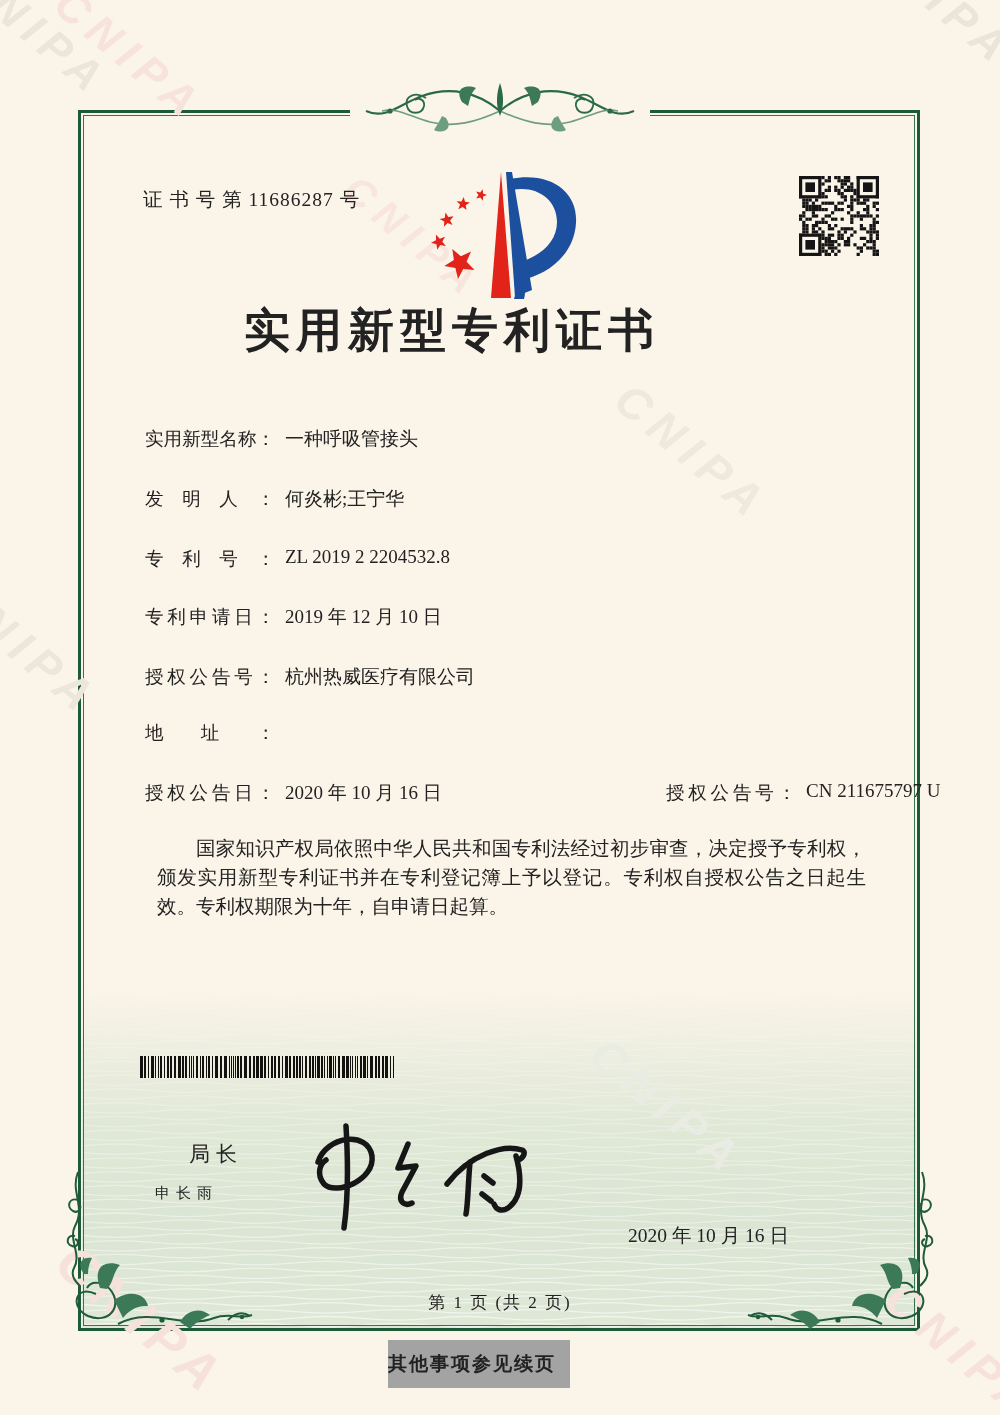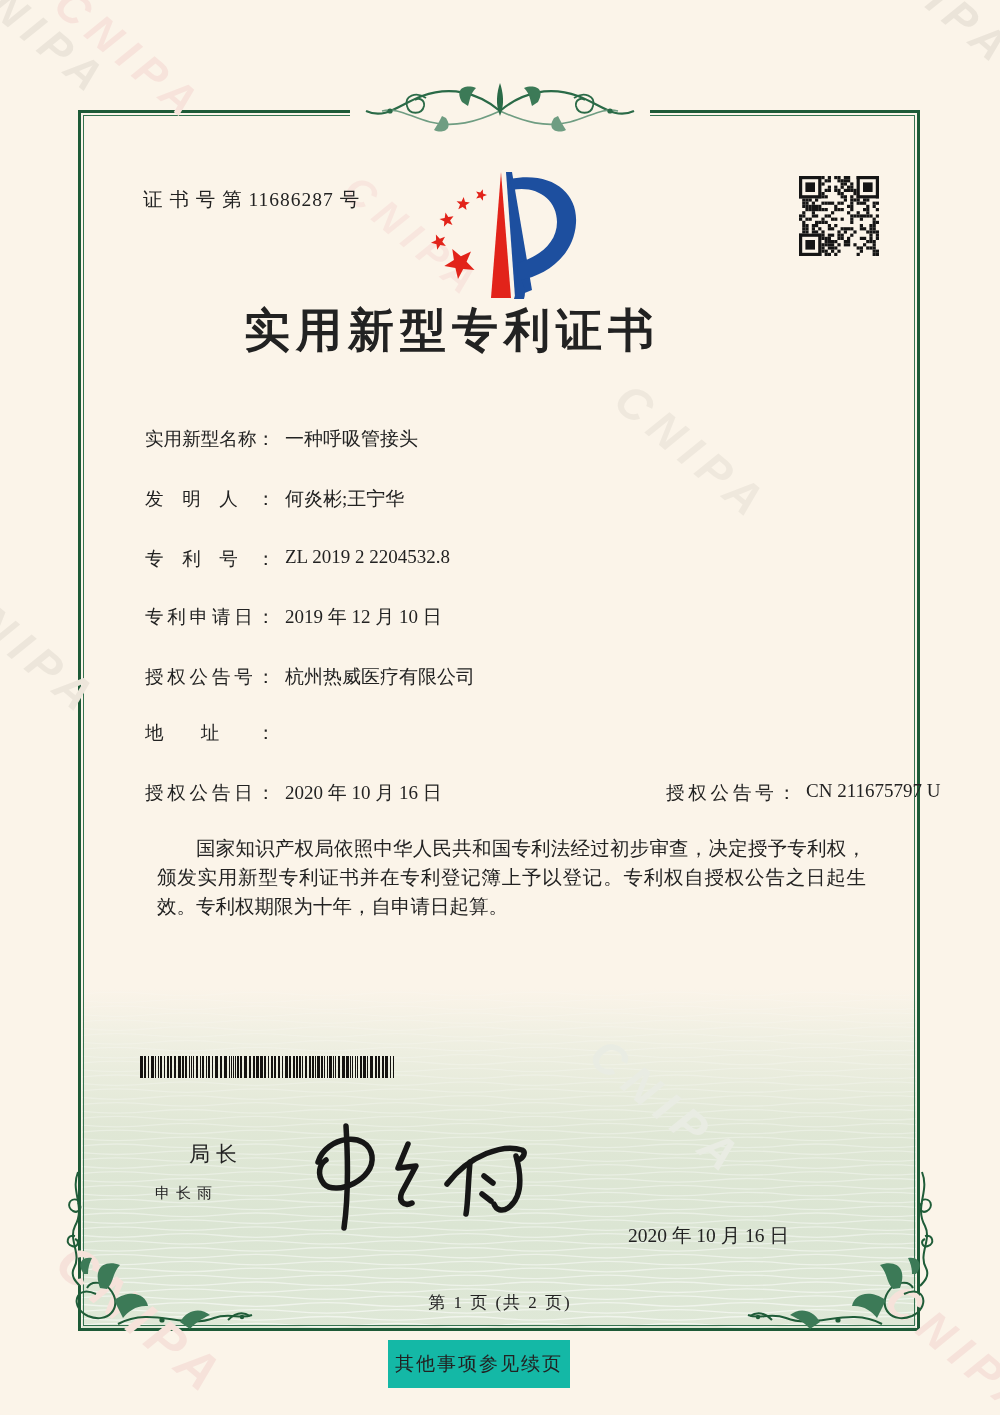--- a/index.html
+++ b/index.html
@@ -29,22 +29,22 @@
   .body-text p{margin:12px;text-indent:2em;}
   .bar{position:absolute;left:140px;top:1056px;width:262px;height:22px;z-index:4;}
   .bar div{position:absolute;top:0;height:22px;background:#14120f;}
   .stitle{left:145px;top:1140px;font-family:"Liberation Sans","DejaVu Sans",sans-serif;
           font-size:21px;letter-spacing:6px;margin-left:44px;}
   .sname{left:155px;top:1184px;font-family:"Liberation Sans","DejaVu Sans",sans-serif;
          font-size:15px;letter-spacing:6px;text-align:right;}
   .sig{position:absolute;left:268px;top:1106px;z-index:5;}
   .gdate{left:628px;top:1222px;font-size:19.5px;}
   .pageinfo{left:0;top:1291px;width:1000px;text-align:center;font-size:17px;letter-spacing:2px;}
-  .footnote{position:absolute;left:388px;top:1340px;width:182px;height:48px;background:#14b8a6;
-            z-index:5;text-align:center;line-height:48px;font-size:19px;letter-spacing:2px;}
+  .footnote{position:absolute;left:388px;top:1340px;width:182px;height:48px;background:#a3a3a3;
+            z-index:5;text-align:left;line-height:48px;font-size:19px;letter-spacing:2px;font-weight:bold;}
   .qr{position:absolute;left:799px;top:176px;z-index:4;}
   .logo{position:absolute;left:413px;top:170px;z-index:4;}
 </style>
 </head>
 <body>
 
 <div class="page">
 
   <div class="wm" style="left:-55px;top:5px;font-size:44px;color:#ece5da;">CNIPA</div>
   <div class="wm" style="left:40px;top:30px;font-size:44px;color:#f7e3db;">CNIPA</div>

